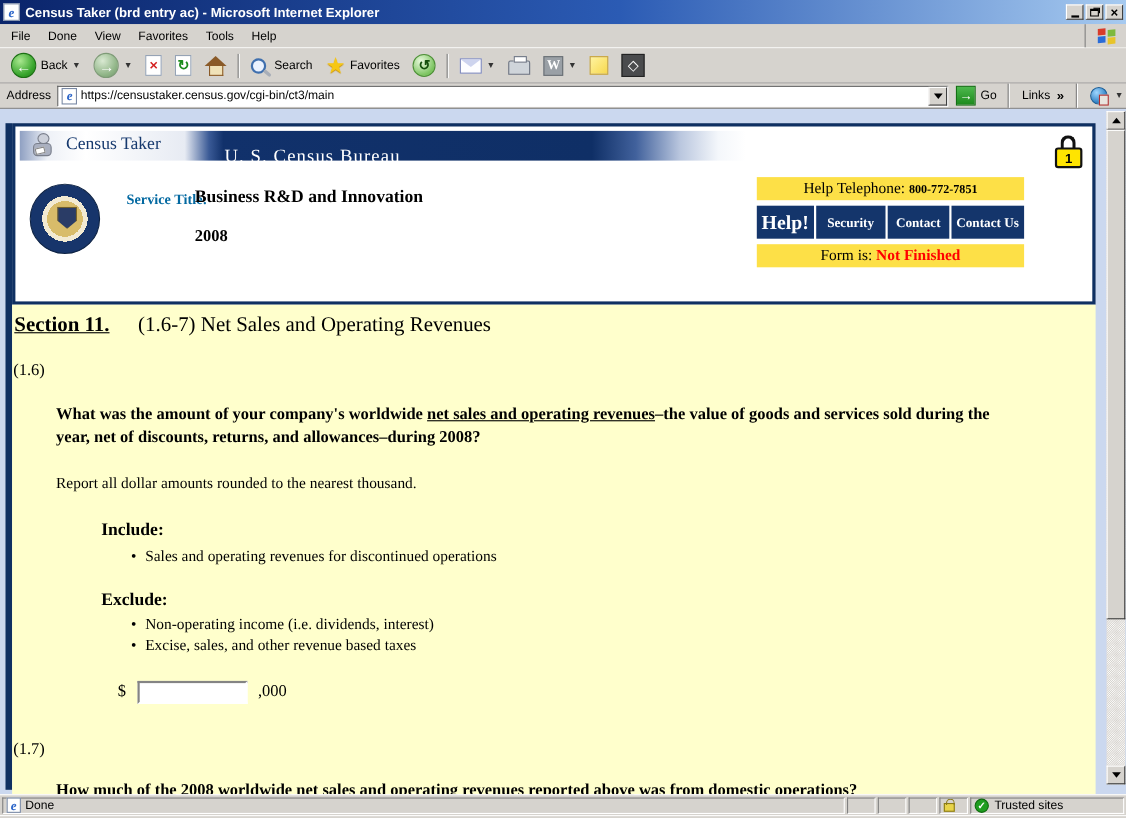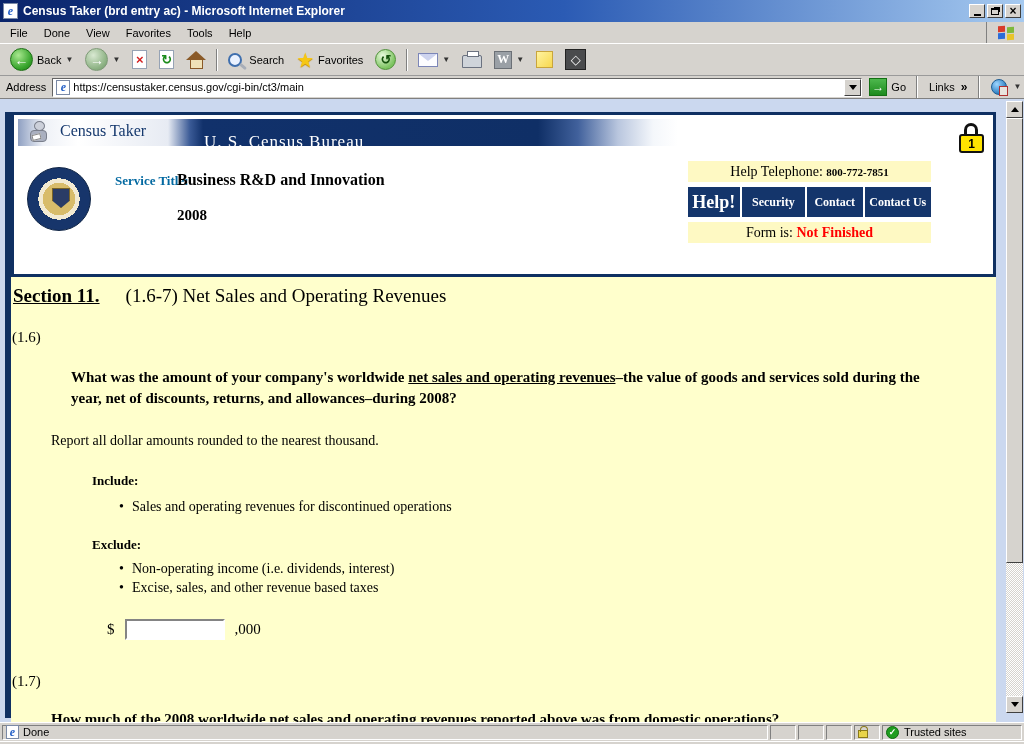--- a/index.html
+++ b/index.html
@@ -103,21 +103,21 @@
   .app-name { position:absolute; left:42px; top:3px; font:16px "Liberation Serif",serif; color:#16396e; }
   .org-name { position:absolute; left:186px; top:2px; font:17px "Liberation Serif",serif; color:#fff; letter-spacing:1px;margin-top:11px; }
   .seal { position:absolute; left:13px; top:52px; width:64px; height:64px; border-radius:50%;
     background:radial-gradient(circle, #d8bc6a 0 37%, #f2ead2 37% 47%, #17356b 47% 100%); border:1px solid #0e2344; }
   .seal::after { content:""; position:absolute; left:24px; top:20px; width:16px; height:18px; background:#2a3c66;
     border:1px solid #7a6426; clip-path:polygon(0 0,100% 0,100% 62%,50% 100%,0 62%); }
   .svc-label { position:absolute; left:101px; top:58px; font:bold 13px "Liberation Serif",serif; color:#0369a1; }
   .svc-name { position:absolute; left:163px; top:56px; font:bold 16px "Liberation Serif",serif; color:#000; }
   .svc-year { position:absolute; left:163px; top:92px; font:bold 15px "Liberation Serif",serif; color:#000; }
   .info { position:absolute; left:674px; top:46px; width:243px; }
-  .ybar { background:#fef9c3; height:21px; display:flex; align-items:center; justify-content:center;
+  .ybar { background:#fde047; height:21px; display:flex; align-items:center; justify-content:center;
     font:14px "Liberation Serif",serif; color:#000; white-space:pre; }
   .ybar b { font-size:11px; }
   .navrow { display:flex; gap:2px; margin:5px 0; }
   .navbtn { background:#14356b; color:#fff; display:flex; align-items:center; justify-content:center;
     font:bold 12px "Liberation Serif",serif; height:30px; }
   .navbtn.big { font-size:18px; width:52px; }
   .navbtn.n2 { width:64px; } .navbtn.n3 { width:56px; } .navbtn.n4 { width:67px; }
   .form-red { color:#f00; font-weight:bold; }
   .biglock { position:absolute; right:8px; top:8px; width:26px; height:30px; }
   .biglock .shackle { position:absolute; left:5px; top:0; width:14px; height:12px; border:3px solid #111;
@@ -126,25 +126,25 @@
     border:2px solid #111; border-radius:3px; display:flex; align-items:center; justify-content:center;
     font:bold 12px "Liberation Sans",sans-serif; }
 
   
   .form-area { position:relative; width:985px; height:466px; background:#ffffcc; font-family:"Liberation Serif",serif; color:#000; }
   .sec-heading { position:absolute; left:2px; top:8px; font-size:19px; }
   .sec-heading .st { font-weight:bold; margin-right:26px;text-decoration:underline; }
   .qnum { position:absolute; left:1px; font-size:15px; }
   .q16n { top:52px; } .q17n { top:396px; }
   .question { position:absolute; left:40px; font-weight:bold; font-size:15px; line-height:21px; }
-  .q16 { top:90px; width:856px;margin-left:20px; }
+  .q16 { top:90px; width:856px; }
   .q17 { top:432px; width:910px; }
   .qlink { text-decoration:underline; color:#000; }
   .note-line { position:absolute; left:40px; top:156px; font-size:14px; }
-  .lst-label { position:absolute; left:81px; font-weight:bold; font-size:13px; }
+  .lst-label { position:absolute; left:81px; font-weight:bold; font-size:16px; }
   .inc-l { top:196px; } .exc-l { top:260px; }
   .bullet-line { position:absolute; left:108px; font-size:14px; }
   .b1 { top:222px; } .b2 { top:284px; } .b3 { top:303px; }
   .bullet-line .bu { display:inline-block; width:13px; }
   .money-row { position:absolute; left:96px; top:342px; font-size:15px; display:flex; align-items:center; }
   .money-row input { width:100px; height:21px; margin:0 10px; border:2px solid; border-color:#848484 #fff #fff #848484;
     background:#fff; font:13px "Liberation Sans",sans-serif; padding:0 3px; outline:none; }
 
   
   .vscroll { position:absolute; right:1px; top:2px; width:17px; height:612px;

